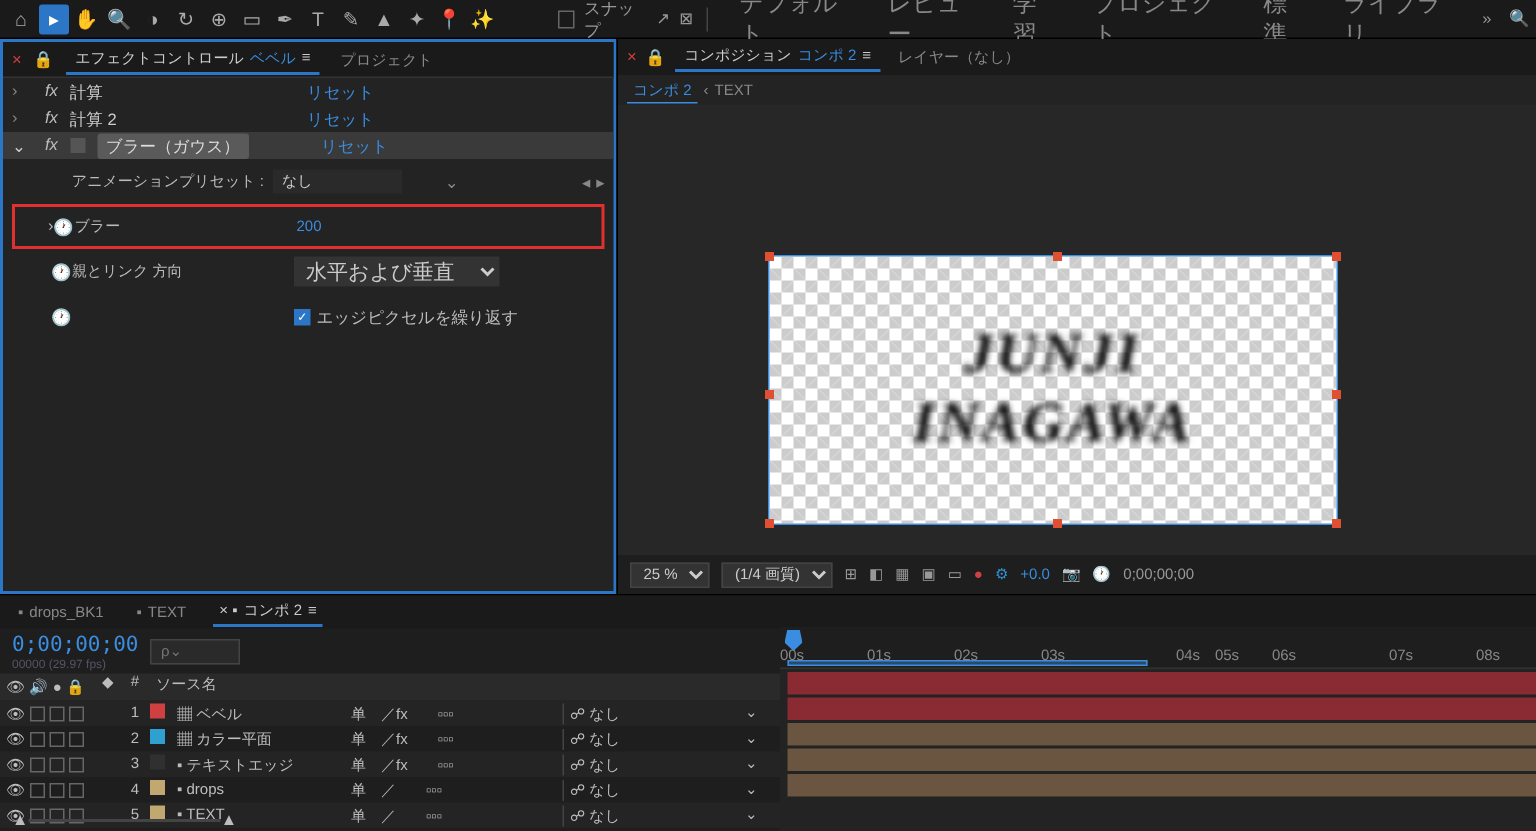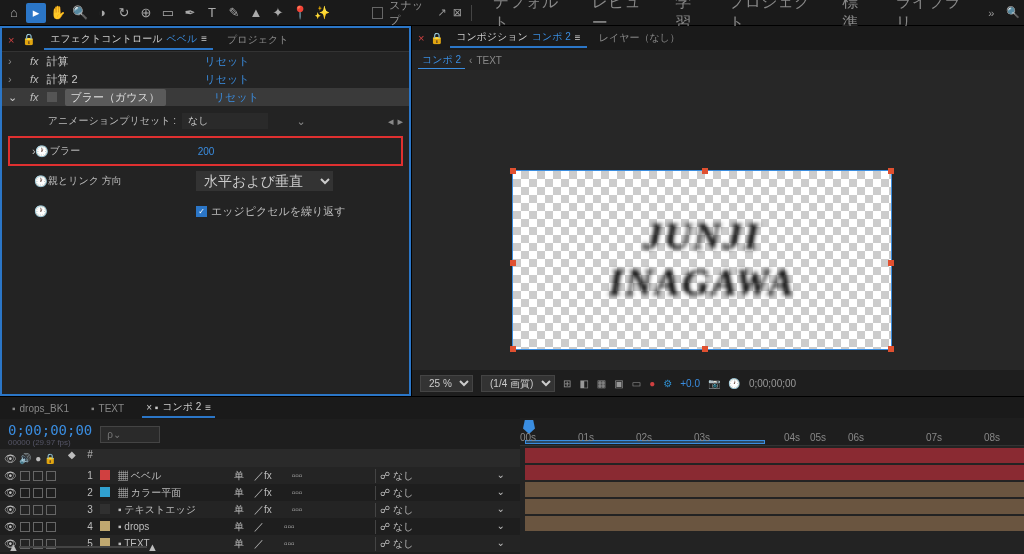--- a/index.html
+++ b/index.html
@@ -248,20 +248,21 @@
   </div>
   <div class="tl-headers">
     <div class="col-toggles">
         <span>👁</span>
         <span>🔊</span>
         <span>●</span>
         <span>🔒</span>
       </div>
     <div style="width:12px">◆</div>
     <div class="col-num">#</div>
+    <div class="col-name">ソース名</div>
   </div>
   <div id="layer-rows">
       <div class="tl-row">
         <div class="col-toggles">
           <span>👁</span>
           <span class="icon-box"></span>
           <span class="icon-box"></span>
           <span class="icon-box"></span>
         </div>
   <div style="width:12px"></div>

